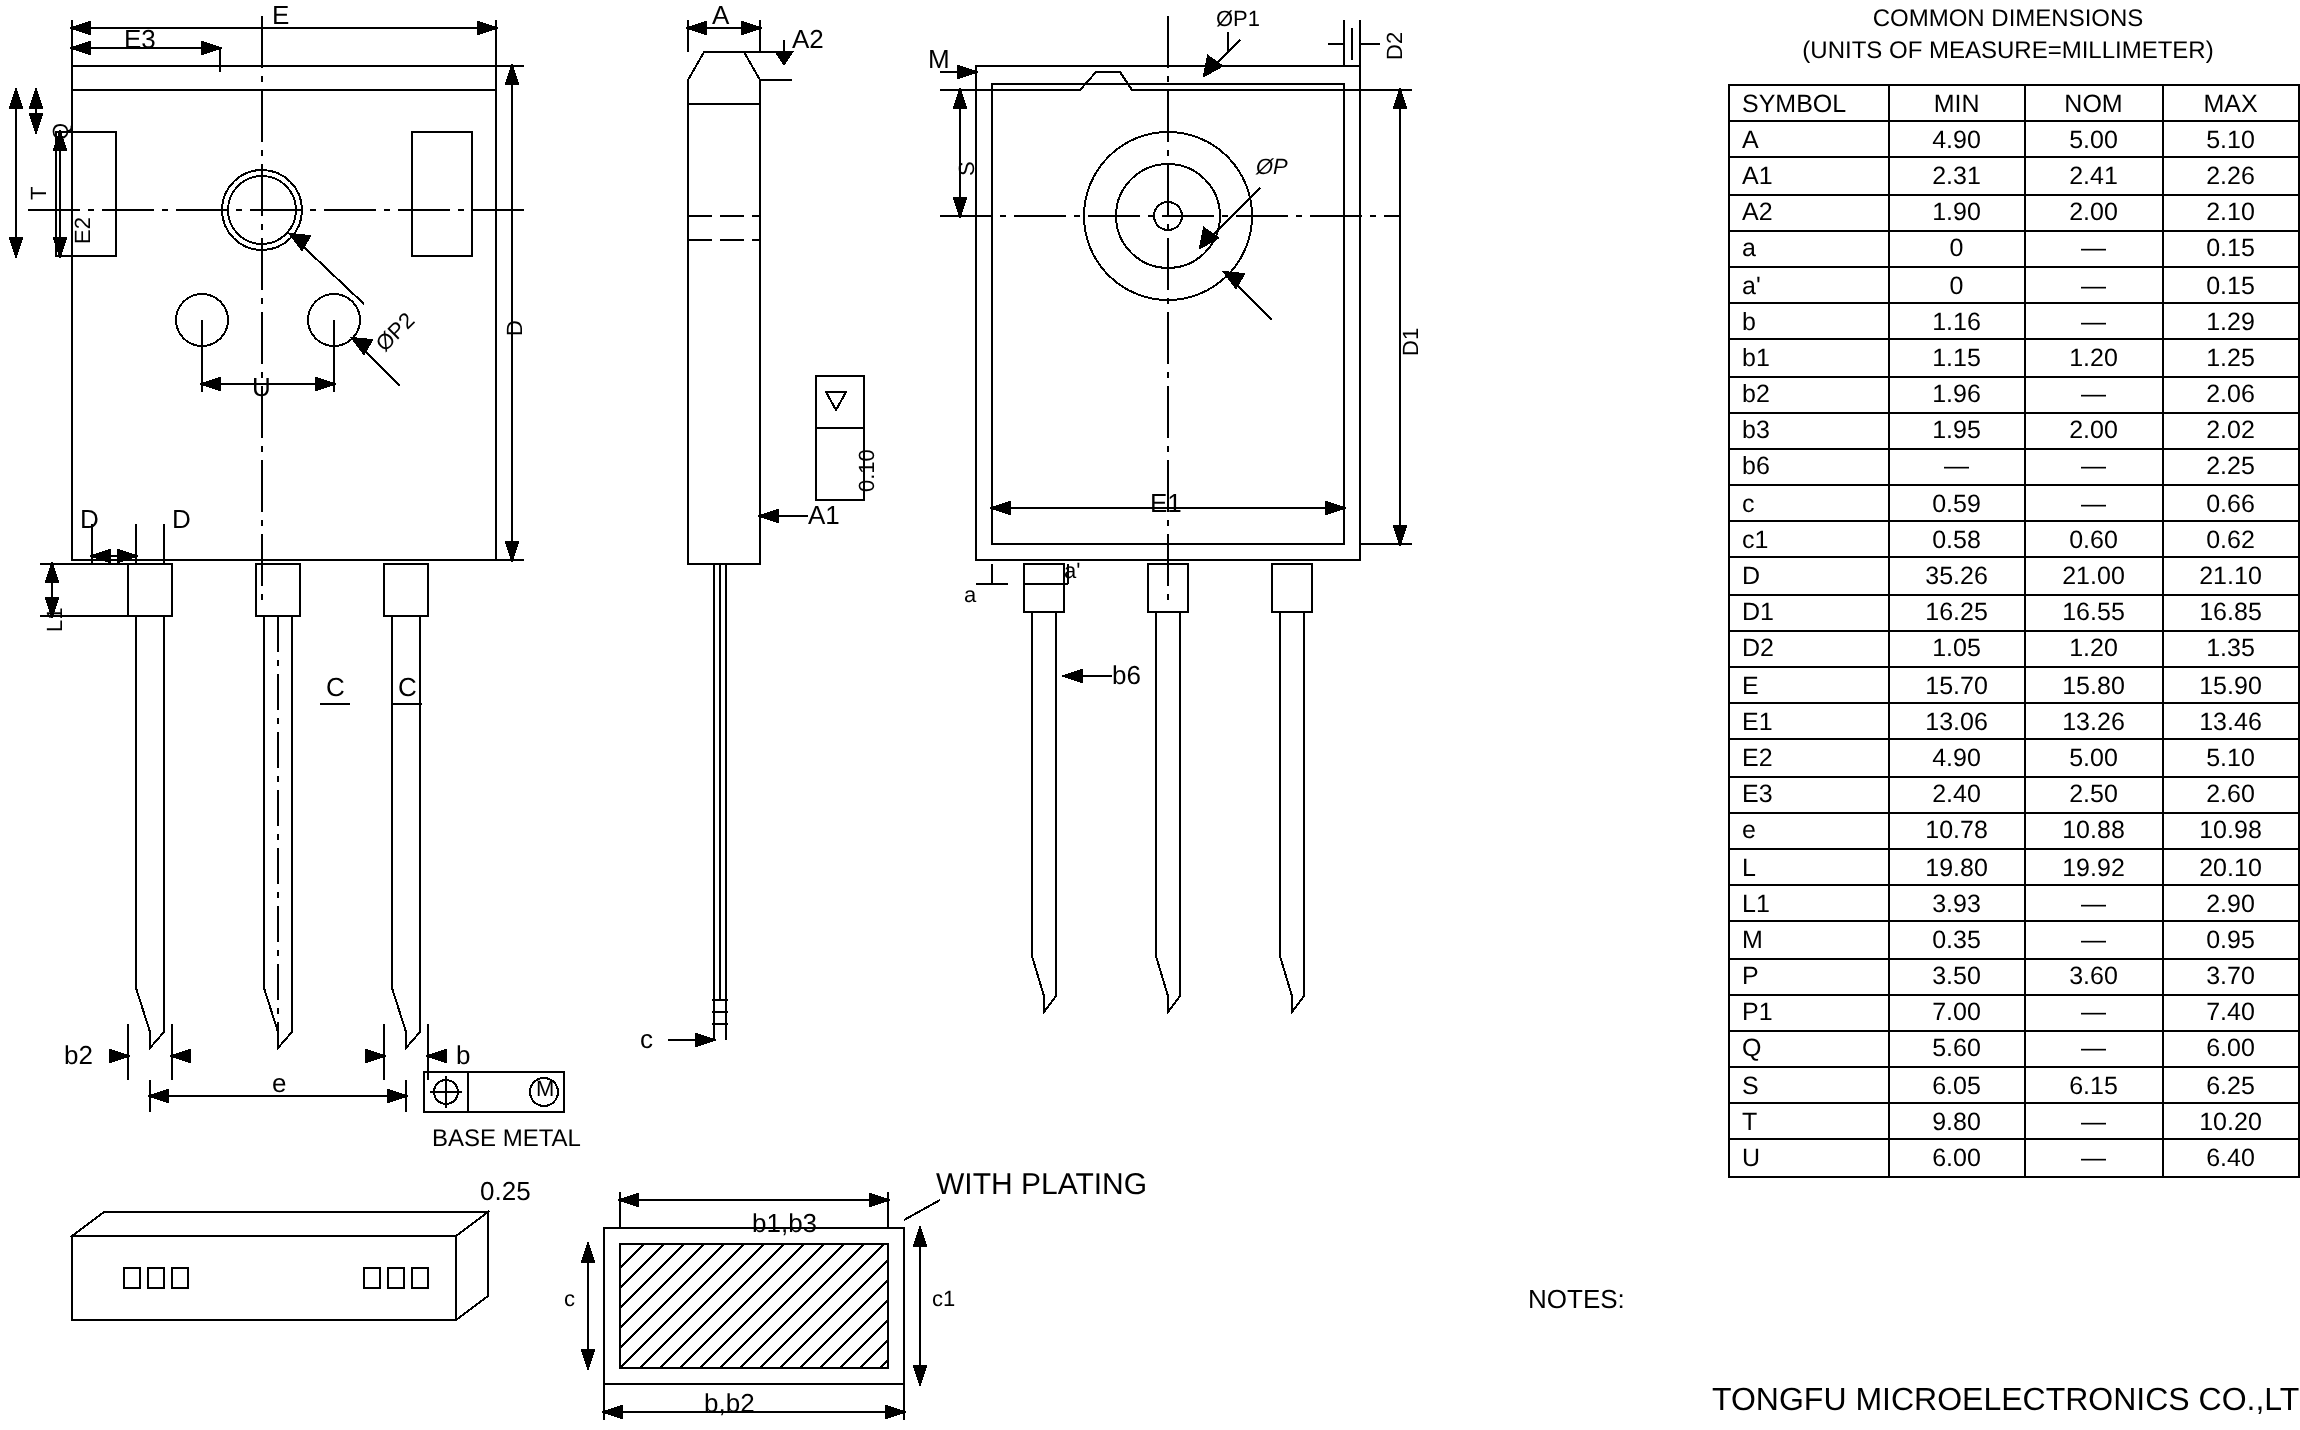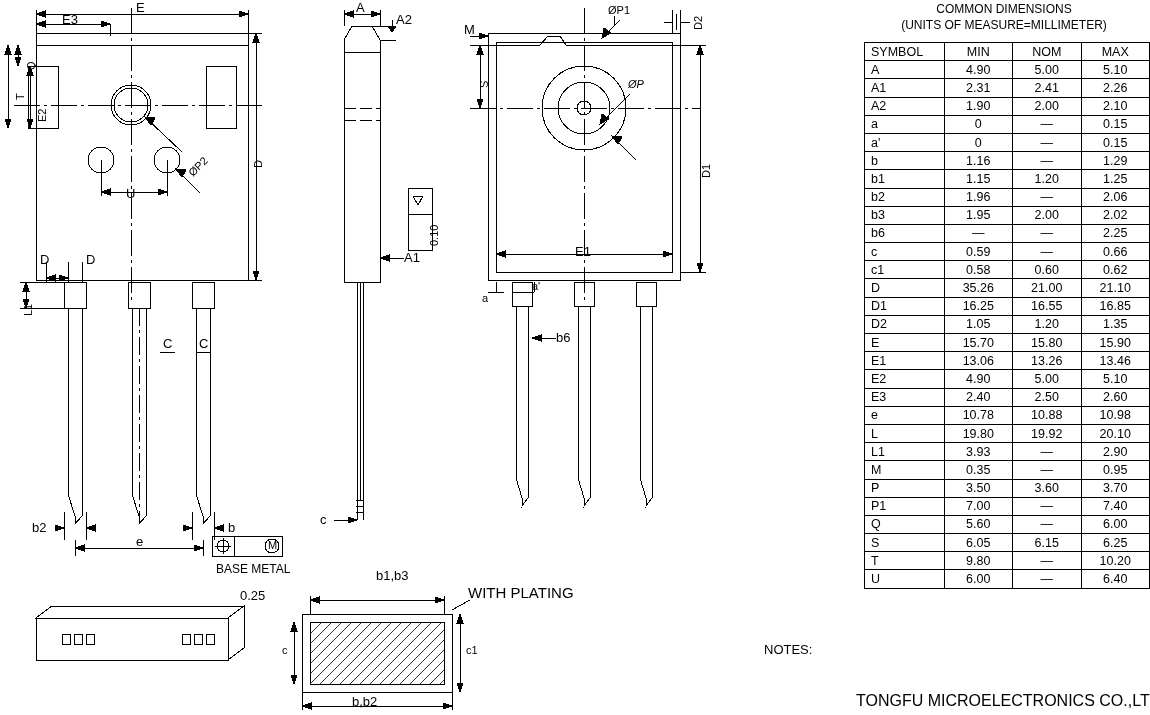--- a/index.html
+++ b/index.html
@@ -271,21 +271,21 @@
   <div class="lblsm rot90" style="left:478px;top:88px;">S</div>
   <div class="lblsm" style="left:608px;top:4px;">ØP1</div>
   <div class="lblsm" style="left:628px;top:78px;font-style:italic;">ØP</div>
   <div class="lblsm rot90" style="left:692px;top:30px;">D2</div>
   <div class="lblsm rot90" style="left:700px;top:178px;">D1</div>
   <div class="lbl" style="left:575px;top:244px;">E1</div>
   <div class="lblsm" style="left:482px;top:292px;">a</div>
   <div class="lblsm" style="left:532px;top:280px;">a'</div>
   <div class="lbl" style="left:556px;top:330px;">b6</div>
 
-  <div class="lbl" style="left:352px;top:568px;padding-left:24px;">b1,b3</div>
+  <div class="lbl" style="left:352px;top:604px;padding-left:24px;">b1,b3</div>
   <div class="lbl" style="left:352px;top:694px;">b,b2</div>
   <div class="lblsm" style="left:282px;top:644px;">c</div>
   <div class="lblsm" style="left:466px;top:644px;">c1</div>
   <div class="lbl" style="left:216px;top:562px;font-size:12px;">BASE METAL</div>
   <div class="lbl" style="left:468px;top:584px;font-size:15px;">WITH PLATING</div>
 
   <div class="ttl" style="left:862px;top:2px;width:284px;">COMMON DIMENSIONS</div>
   <div class="ttl" style="left:862px;top:18px;width:284px;">(UNITS OF MEASURE=MILLIMETER)</div>
 
   <table class="tbl" style="left:864px;top:42px;">

